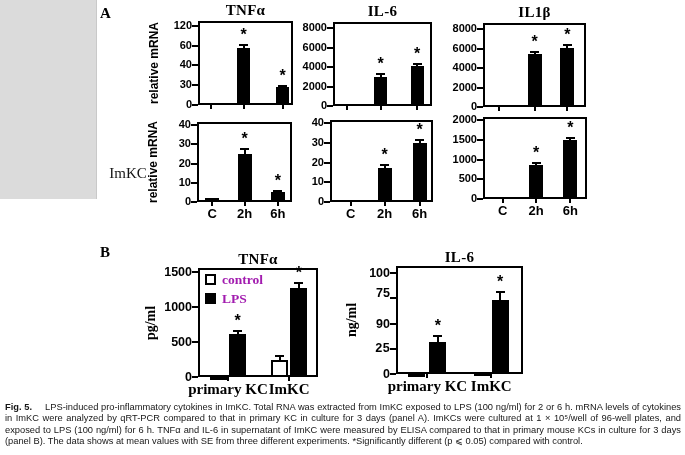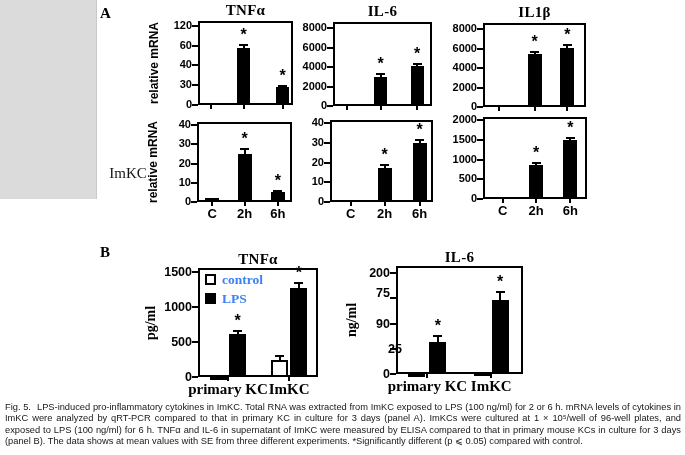--- a/index.html
+++ b/index.html
@@ -18,23 +18,23 @@
   .yaxis-wrap{position:absolute;width:16px;display:flex;align-items:center;justify-content:center}
   .yaxis-text{transform:rotate(-90deg);white-space:nowrap;font:bold 12px "Liberation Sans",sans-serif;color:#000}
   .yaxis-text.serifb{font:bold 14px "Liberation Serif",serif}
   .bar{position:absolute;background:#000}
   .errline{position:absolute;width:2px;background:#000}
   .errcap{position:absolute;width:9px;height:2px;background:#000}
   .star{position:absolute;width:16px;text-align:center;font:bold 16px "Liberation Sans",sans-serif;line-height:1;color:#000}
   .xcat{position:absolute;width:90px;text-align:center;font:bold 13px "Liberation Sans",sans-serif;color:#000}
   .xcat.serif{font:bold 15px "Liberation Serif",serif}
   .lgsw{position:absolute;width:11px;height:11px;border:2px solid #000}
-  .lgtx{position:absolute;font:bold 13.5px "Liberation Serif",serif;color:#3b82f6}
+  .lgtx{position:absolute;font:bold 13.5px "Liberation Serif",serif;color:#a21caf}
   .caption{position:absolute;left:5px;top:402px;width:676px;font:9.3px/11.3px "Liberation Sans",sans-serif;color:#161616;text-align:justify}
-  .cap-label{font-weight:normal;padding-right:6px}
+  .cap-label{font-weight:bold;padding-right:13px}
 </style>
 </head>
 <body>
 
 <div class="page">
   <div class="gray-strip"></div>
 
   <div class="plab" style="left:100px;top:5px">A</div>
 
   <div class="rowlab" style="left:96px;top:165px;width:64px">ImKC</div>
@@ -244,27 +244,27 @@
         <div class="lgtx" style="left: 222px; top: 272px;">control</div>
         <div class="lgsw" style="left: 205px; top: 293px; background: rgb(0, 0, 0);"></div>
         <div class="lgtx" style="left: 222px; top: 291px;">LPS</div>
       </div>
       <div class="" style="position: absolute; left: 0px; top: 0px;">
         <div class="plot" style="left: 396px; top: 266px; width: 127px; height: 108px;"></div>
         <div class="ctitle" style="left: 399.5px; top: 249px; width: 120px;">IL-6</div>
         <div class="ymark" style="left: 390px; top: 373px;"></div>
         <div class="ylabnum big" style="left: 350px; top: 367px;">0</div>
         <div class="ymark" style="left: 390px; top: 347.766px;"></div>
-        <div class="ylabnum big" style="left: 362px; top: 341.766px;">25</div>
+        <div class="ylabnum big" style="left: 350px; top: 341.766px; font-family: Liberation Mono, monospace;">25</div>
         <div class="ymark" style="left: 390px; top: 322.533px;"></div>
         <div class="ylabnum big" style="left: 350px; top: 316.533px;">90</div>
         <div class="ymark" style="left: 390px; top: 297.299px;"></div>
         <div class="ylabnum big" style="left: 350px; top: 286px;">75</div>
         <div class="ymark" style="left: 390px; top: 272.065px;"></div>
-        <div class="ylabnum big" style="left: 350px; top: 266.065px;">200</div>
+        <div class="ylabnum big" style="left: 350px; top: 266.065px;">100</div>
         <div class="yaxis-wrap" style="left: 344px; top: 266px; height: 108px;">
           <span class="yaxis-text serifb">ng/ml</span>
         </div>
         <div class="bar" style="left: 408.455px; top: 372.991px; width: 17px; height: 1.00935px; background: rgb(255, 255, 255); border: 2px solid rgb(0, 0, 0);"></div>
         <div class="bar" style="left: 429.41px; top: 341.701px; width: 17px; height: 32.2991px; background: rgb(0, 0, 0);"></div>
         <div class="errline" style="left: 436.91px; top: 335.645px; height: 6.05607px;"></div>
         <div class="errcap" style="left: 433.41px; top: 334.645px;"></div>
         <div class="star" style="left: 429.91px; top: 317.645px;">*</div>
         <div class="bar" style="left: 473.86px; top: 371.981px; width: 17px; height: 2.01869px; background: rgb(255, 255, 255); border: 2px solid rgb(0, 0, 0);"></div>
         <div class="bar" style="left: 491.64px; top: 300.318px; width: 17px; height: 73.6822px; background: rgb(0, 0, 0);"></div>

